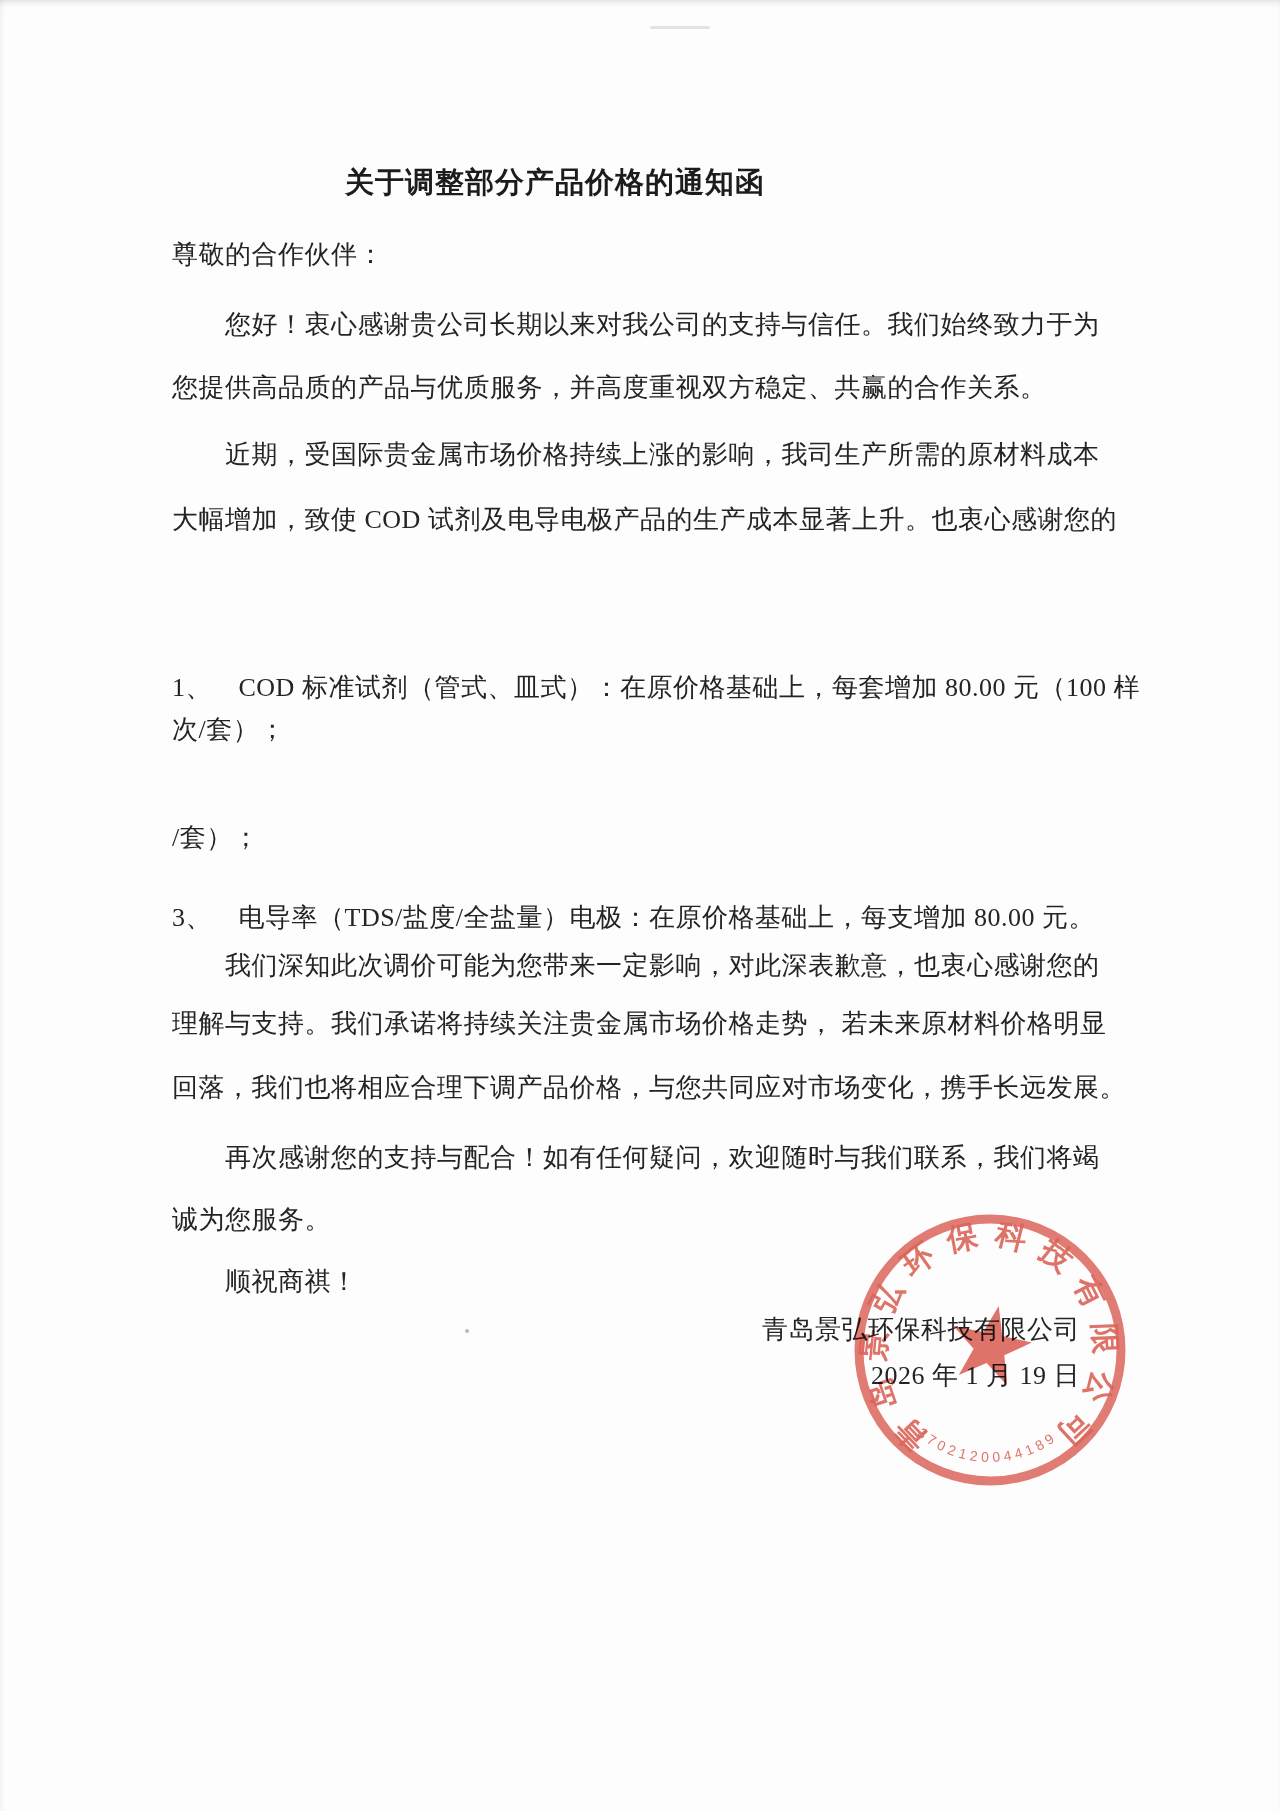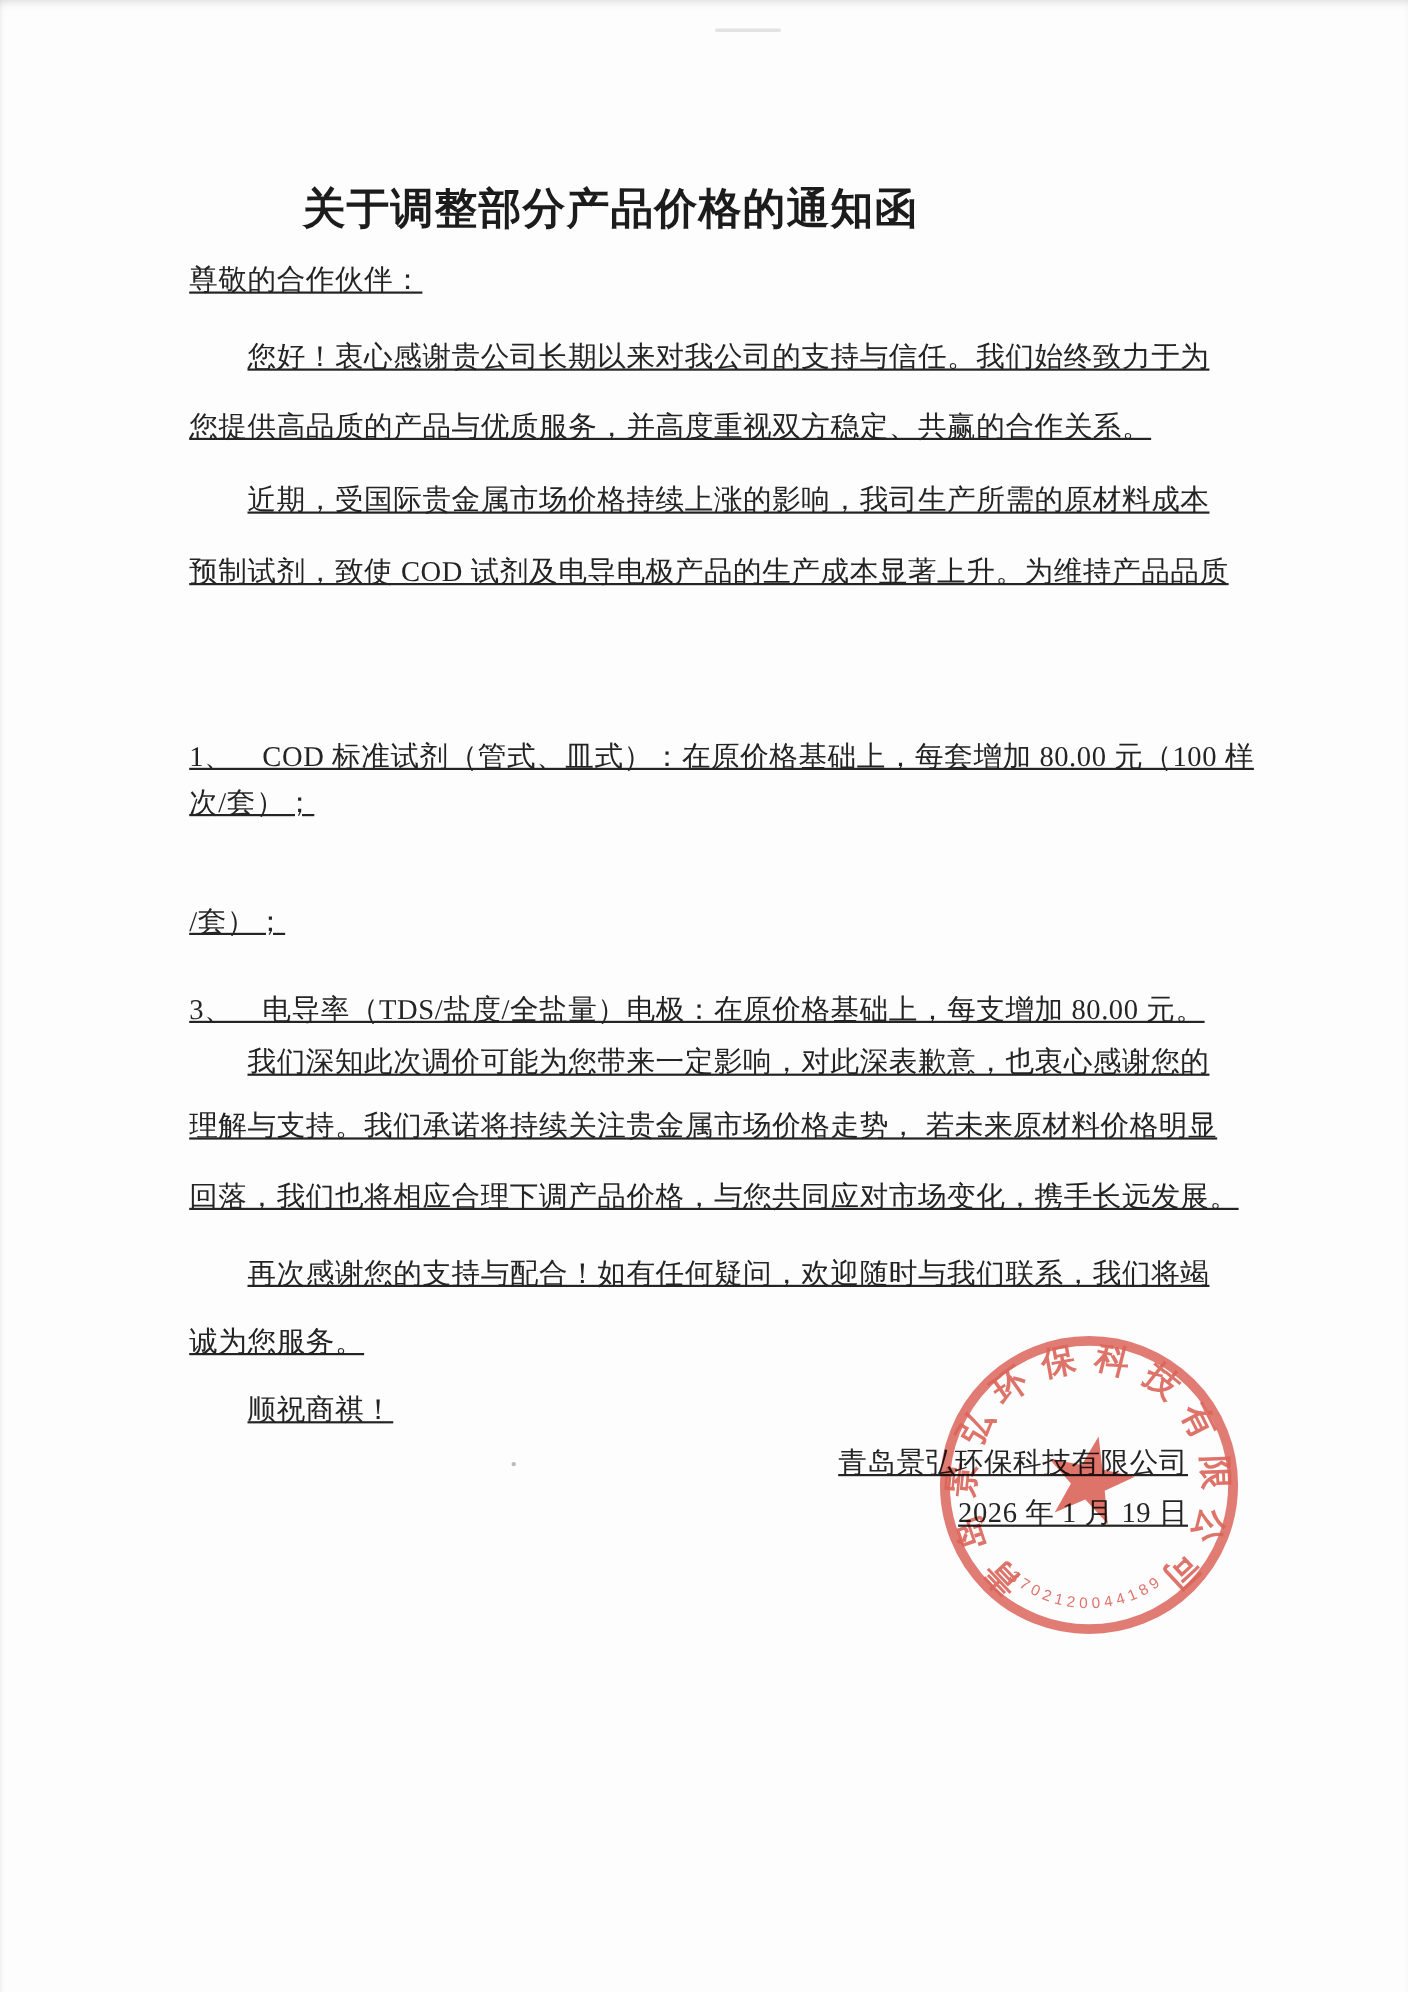--- a/index.html
+++ b/index.html
@@ -13,35 +13,34 @@
     font-family: "Liberation Serif", "DejaVu Serif", serif;
     color: #242424;
     box-shadow: inset 0 6px 10px -6px rgba(0,0,0,.18), inset 4px 0 8px -6px rgba(0,0,0,.10);
   }
   .title {
     position: absolute;
     top: 163px;
     left: 0;
     width: 1110px;
     text-align: center;
-    font-size: 39px;
+    font-size: 29px;
     font-weight: 700;
     letter-spacing: 1px;
     color: #1c1c1c;
     white-space: pre;
   }
   .ln {
     position: absolute;
     left: 172px;
     width: 960px;
     font-size: 26px;
     line-height: 40px;
     white-space: pre;
     letter-spacing: 0.5px;
-    text-decoration: underline;
   }
   .indent { text-indent: 53px; }
   .sig {
     text-align: right;
     padding-right: 52px;
     width: 908px;
   }
   .stamp {
     position: absolute;
     left: 845px;
@@ -62,21 +61,21 @@
 <div class="page">
 
   <div class="title">关于调整部分产品价格的通知函</div>
 
   <div class="ln" style="top:235px">尊敬的合作伙伴：</div>
 
   <div class="ln indent" style="top:305px">您好！衷心感谢贵公司长期以来对我公司的支持与信任。我们始终致力于为</div>
   <div class="ln" style="top:368px">您提供高品质的产品与优质服务，并高度重视双方稳定、共赢的合作关系。</div>
 
   <div class="ln indent" style="top:435px">近期，受国际贵金属市场价格持续上涨的影响，我司生产所需的原材料成本</div>
-  <div class="ln" style="top:500px">预制试剂，致使 COD 试剂及电导电极产品的生产成本显著上升。为维持产品品质</div>
+  <div class="ln" style="top:500px">大幅增加，致使 COD 试剂及电导电极产品的生产成本显著上升。也衷心感谢您的</div>
 
   <div class="ln" style="top:668px">1、　COD 标准试剂（管式、皿式）：在原价格基础上，每套增加 80.00 元（100 样</div>
   <div class="ln" style="top:710px">次/套）；</div>
 
   <div class="ln" style="top:818px">/套）；</div>
 
   <div class="ln" style="top:898px">3、　电导率（TDS/盐度/全盐量）电极：在原价格基础上，每支增加 80.00 元。</div>
 
   <div class="ln indent" style="top:946px">我们深知此次调价可能为您带来一定影响，对此深表歉意，也衷心感谢您的</div>
   <div class="ln" style="top:1004px">理解与支持。我们承诺将持续关注贵金属市场价格走势， 若未来原材料价格明显</div>

